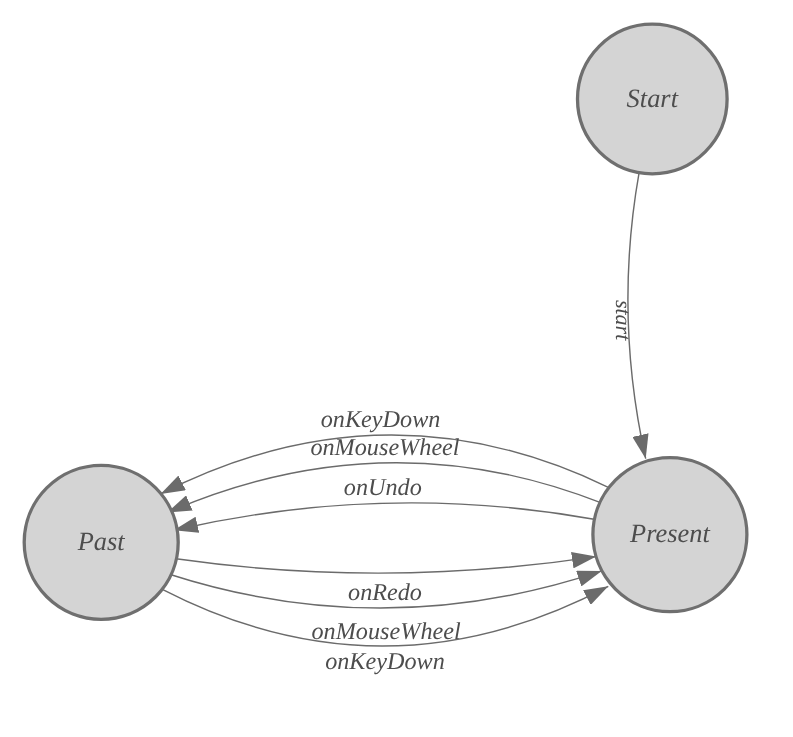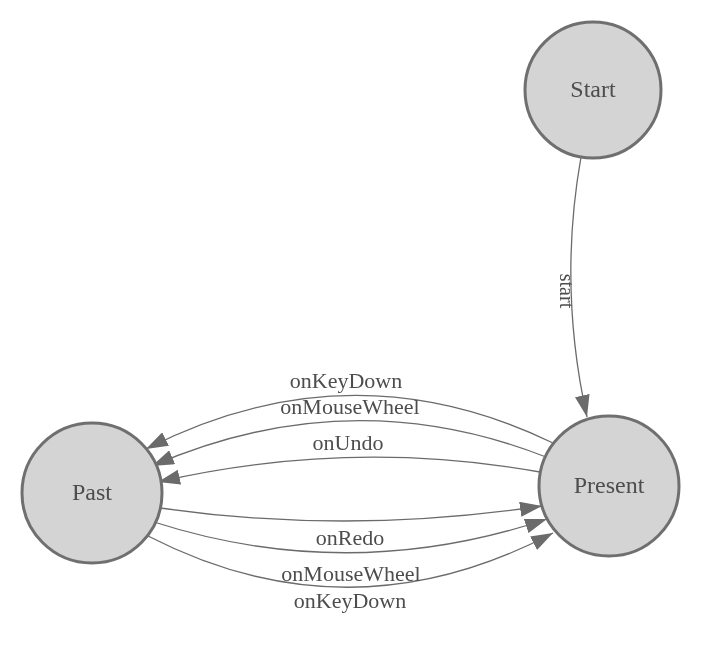--- a/index.html
+++ b/index.html
@@ -8,20 +8,21 @@
     padding: 0;
     background: #ffffff;
     width: 721px;
     height: 670px;
     overflow: hidden;
     font-family: "Liberation Serif", "DejaVu Serif", serif;
   }
   #diagram-root {
     width: 578px;
     height: 670px;
+    font-style: italic;
   }
   svg { display: block; }
   .node-circle {
     stroke: #6f6f6f;
     stroke-width: 3;
   }
   .edge-path {
     fill: none;
     stroke: #6b6b6b;
     stroke-width: 1.3;

